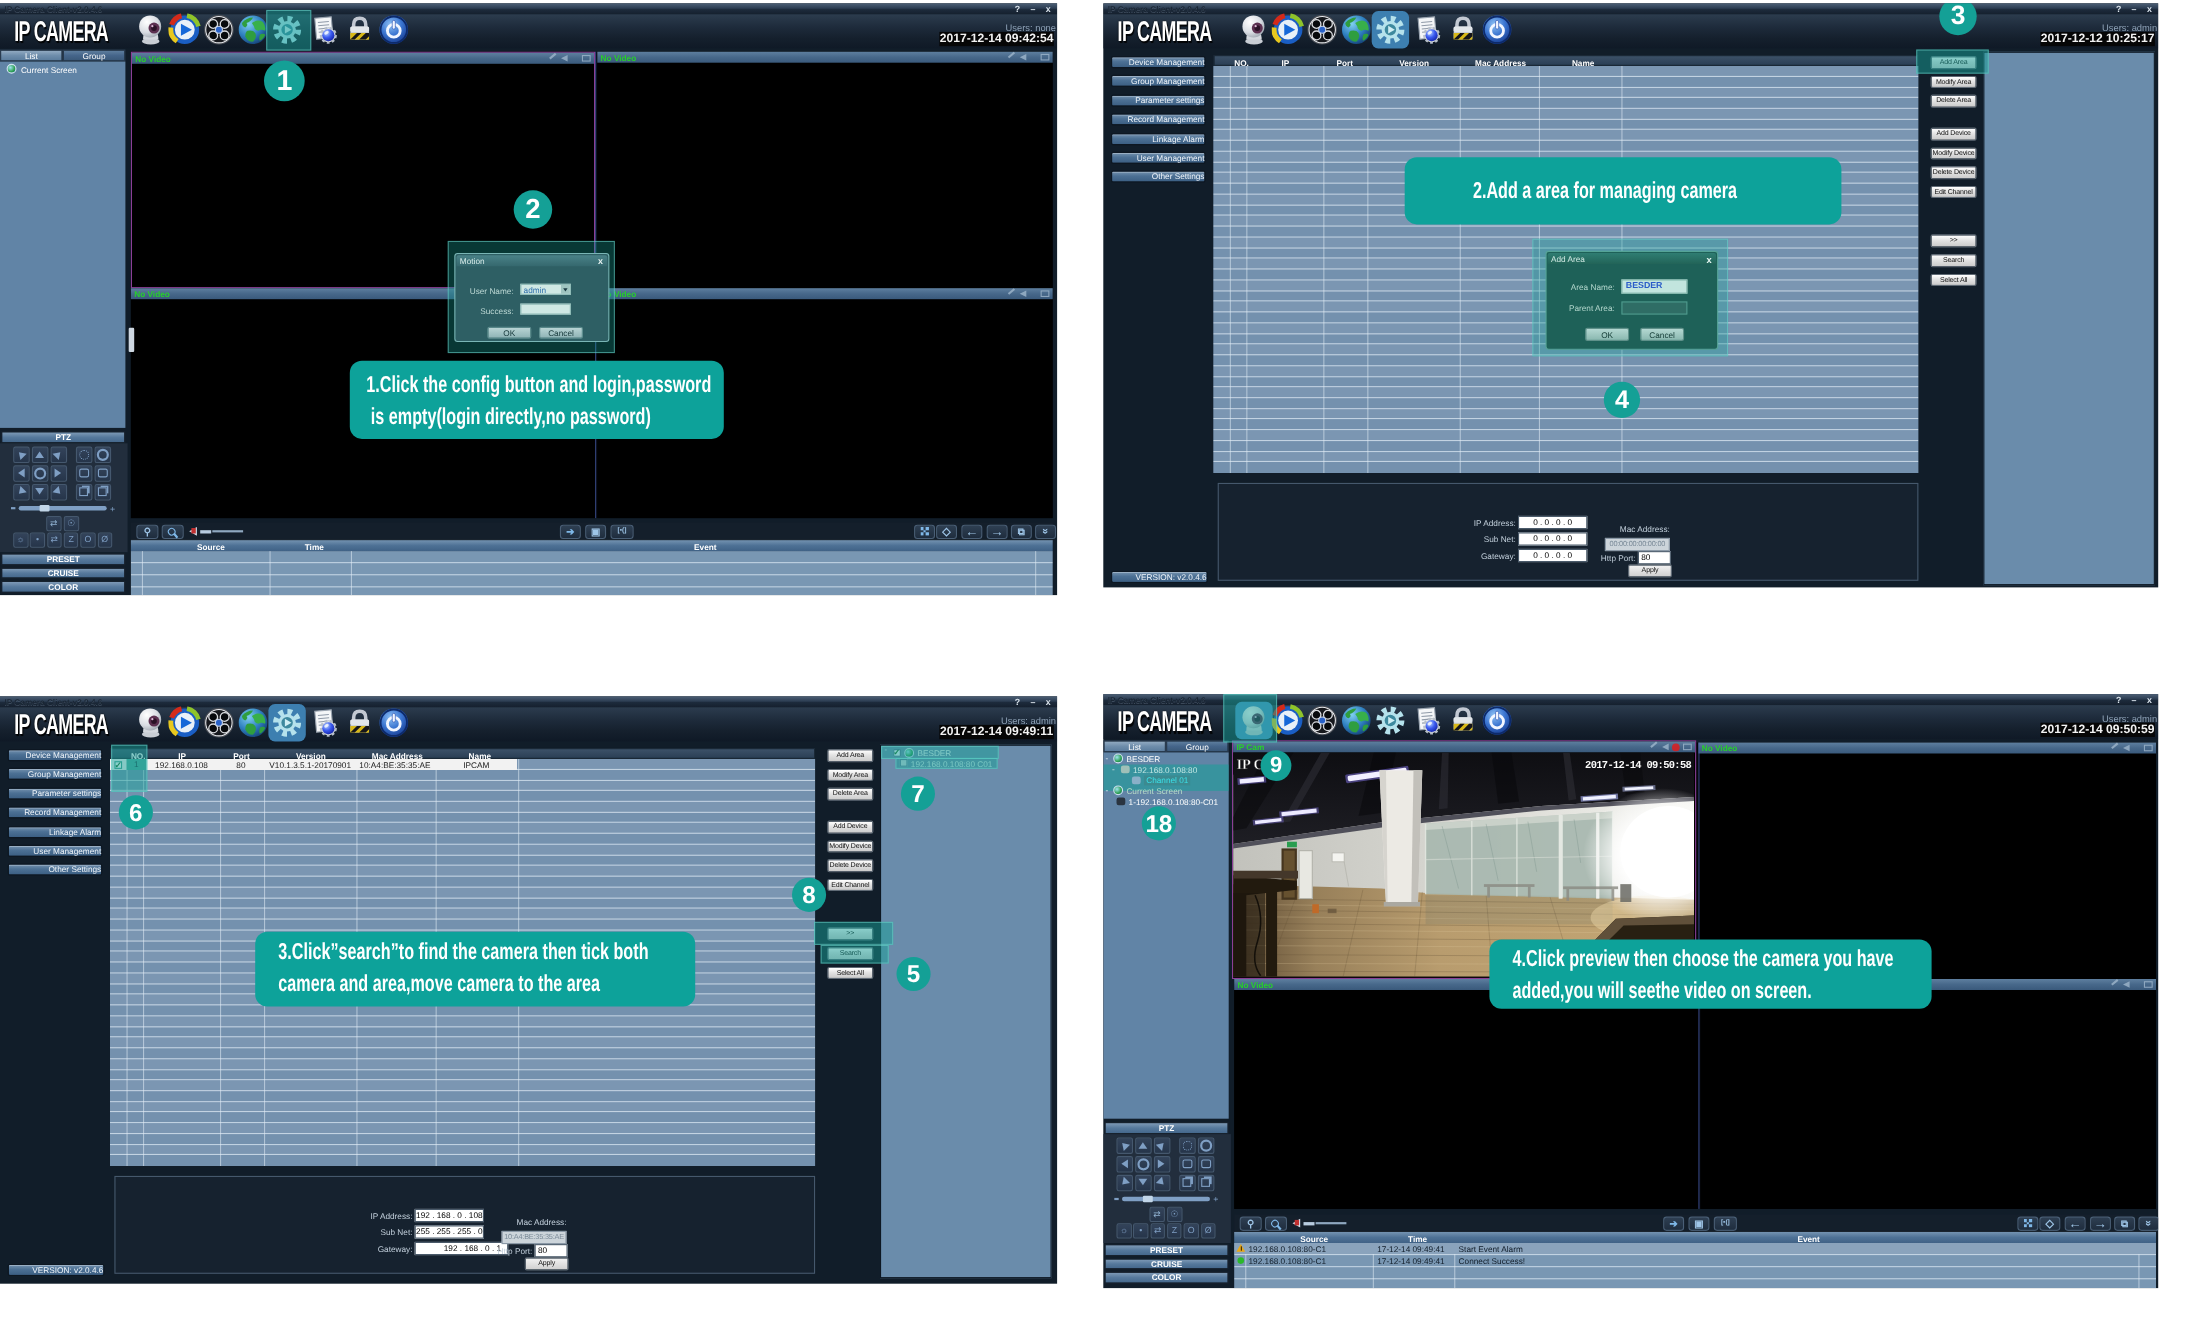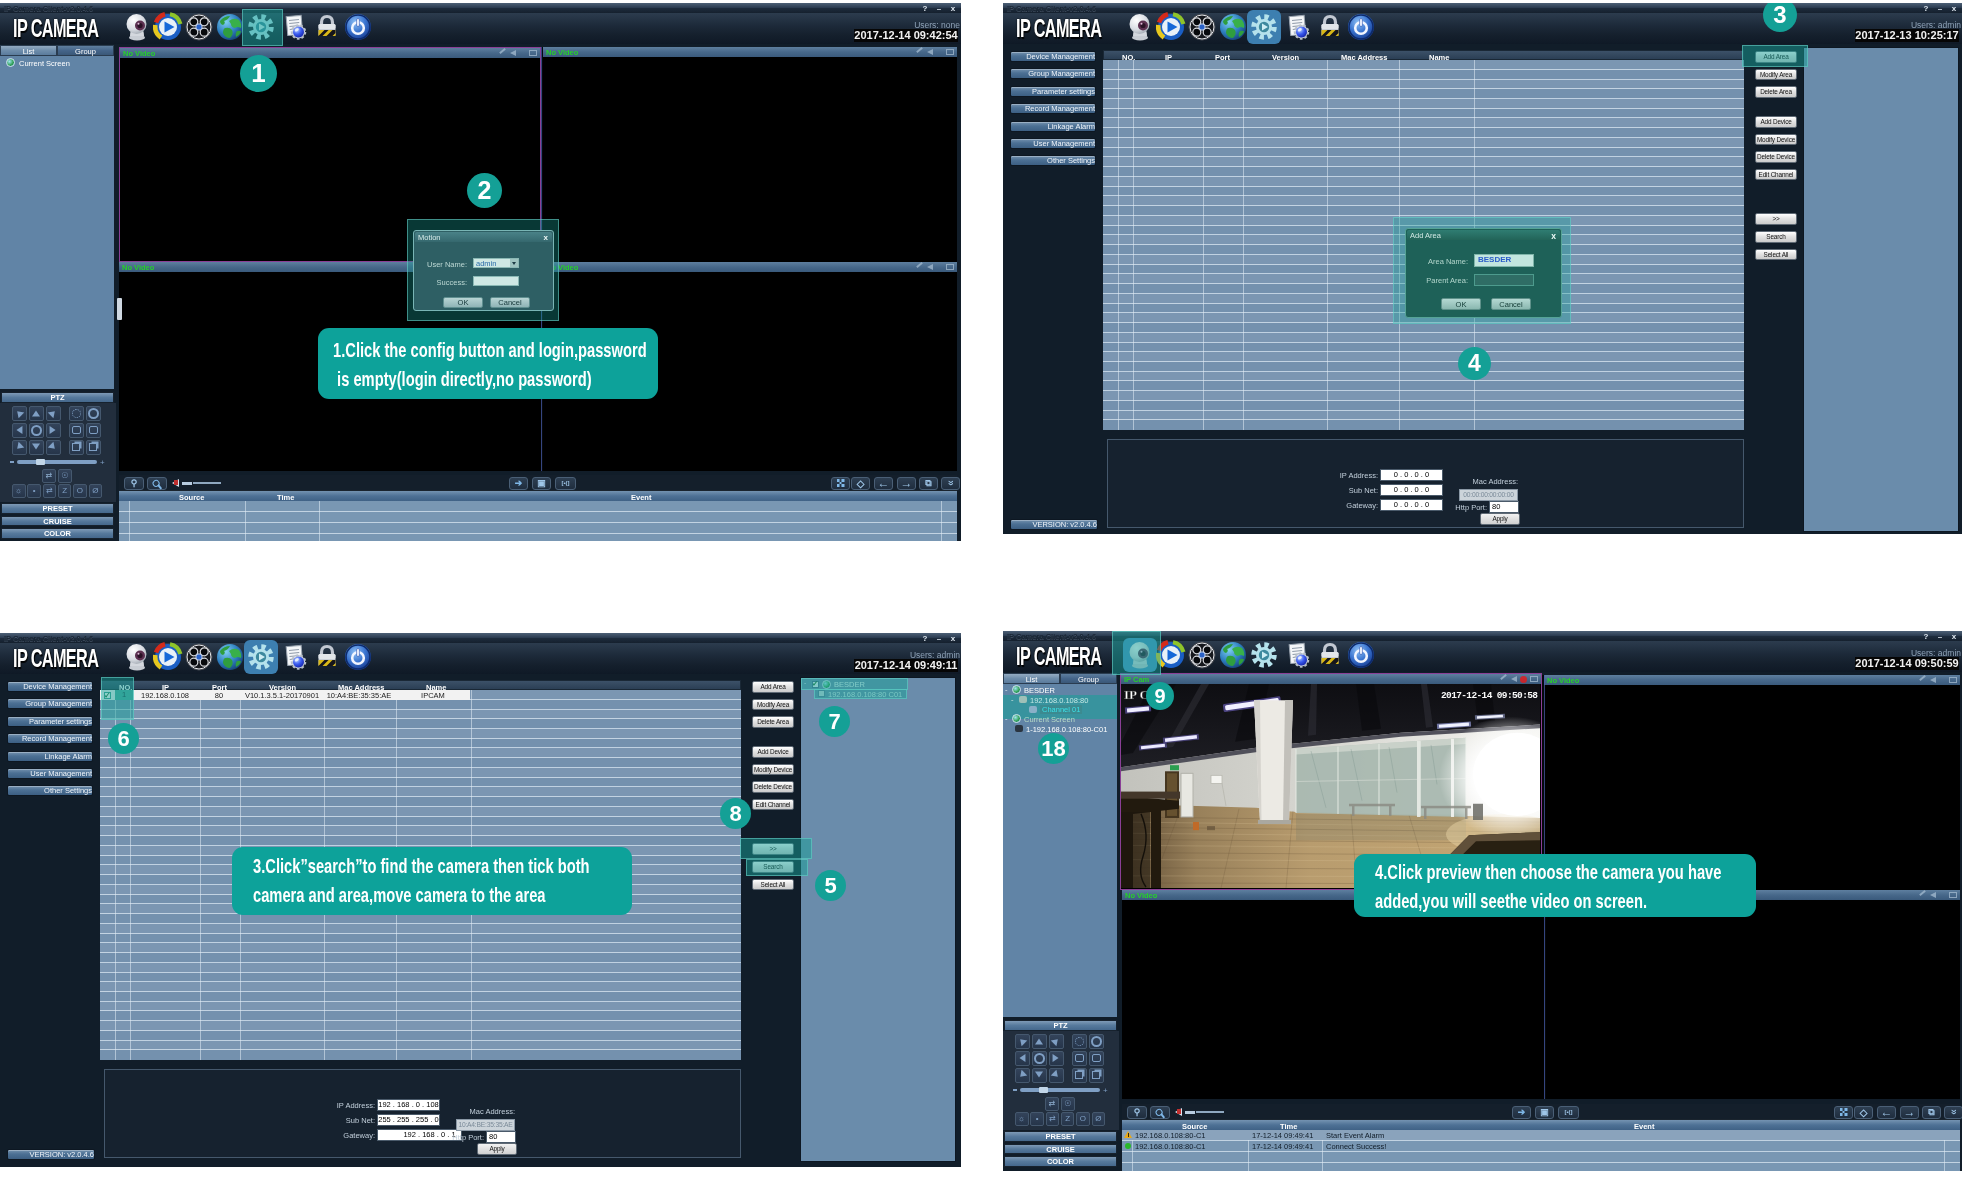--- a/index.html
+++ b/index.html
@@ -363,21 +363,21 @@
     <svg class="tbi" style="left:279px;top:9px;">
       <use href="#ic-doc"></use>
     </svg>
     <svg class="tbi" style="left:312px;top:9px;">
       <use href="#ic-lock"></use>
     </svg>
     <svg class="tbi" style="left:343px;top:9px;">
       <use href="#ic-pow"></use>
     </svg>
     <div class="uinfo" style="right:1px;top:17px;">Users: admin</div>
-    <div class="clock" style="right:3px;top:26px;width:104px;">2017-12-13 10:25:17</div>
+    <div class="clock" style="right:3px;top:26px;width:104px;">2017-12-12 10:25:17</div>
     <div class="navb" style="top:48.0px;">Device Management</div>
     <div class="navb" style="top:65.4px;">Group Management</div>
     <div class="navb" style="top:82.8px;">Parameter settings</div>
     <div class="navb" style="top:100.19999999999999px;">Record Management</div>
     <div class="navb" style="top:117.6px;">Linkage Alarm</div>
     <div class="navb" style="top:135.0px;">User Management</div>
     <div class="navb" style="top:152.39999999999998px;">Other Settings</div>
     <div class="navb" style="top:516px;width:88px;">VERSION: v2.0.4.6</div>
     <div class="bthead" style="left:100px;top:47px;width:641px;height:10px;">
       <span style="left:18px;">NO.</span>
@@ -480,20 +480,23 @@
       <div class="a" style="left:1px;top:1px;right:1px;height:10px;background:linear-gradient(#2f7d72,#226458);border-radius:2px 2px 0 0;"></div>
       <div class="a" style="left:4px;top:2px;font-size:7.5px;color:#cfe8e2;">Add Area</div>
       <div class="a" style="right:5px;top:1.5px;font-size:8.5px;color:#eafaf6;font-weight:bold;">x</div>
       <div class="a" style="left:14px;top:28px;width:48px;font-size:7.5px;color:#b2d6cc;text-align:right;">Area Name:</div>
       <div class="a" style="left:68px;top:25px;width:60px;height:13px;background:#c2e5de;border:1px solid #7fb5aa;font-size:8px;font-weight:bold;color:#2a5cc8;padding-left:3px;box-sizing:border-box;">BESDER</div>
       <div class="a" style="left:14px;top:47px;width:48px;font-size:7.5px;color:#b2d6cc;text-align:right;">Parent Area:</div>
       <div class="a" style="left:68px;top:45px;width:60px;height:12px;background:rgba(255,255,255,.08);border:1px solid #4d9b8d;box-sizing:border-box;"></div>
       <div class="a" style="left:35px;top:69px;width:40px;height:12px;background:linear-gradient(#b4d8d2,#8ab8b0);border:1px solid #5f918a;border-radius:2px;box-sizing:border-box;font-size:7.5px;color:#143c36;text-align:center;line-height:11px;">OK</div>
       <div class="a" style="left:85px;top:69px;width:40px;height:12px;background:linear-gradient(#b4d8d2,#8ab8b0);border:1px solid #5f918a;border-radius:2px;box-sizing:border-box;font-size:7.5px;color:#143c36;text-align:center;line-height:11px;">Cancel</div>
     </div>
+    <div class="callout" style="left:274px;top:140px;width:397px;height:61px;padding:17px 0 0 62px;">
+      <div class="ct">2.Add a area for managing camera</div>
+    </div>
     <div class="ov" style="left:739px;top:42px;width:66px;height:22px;"></div>
     <div class="numc" style="left:760px;top:-5px;width:34px;height:34px;font-size:24px;">3</div>
     <div class="numc" style="left:455px;top:344px;width:33px;height:33px;font-size:23px;">4</div>
   </div>
 <div class="win" style="left:0;top:633px;width:961px;height:534px;">
     <div class="tbar"></div>
     <div class="ttext">IP Camera Client-v2.0.4.6</div>
     <div class="tbtn" style="right:30px;">?</div>
     <div class="tbtn" style="right:16px;">–</div>
     <div class="tbtn" style="right:2px;">x</div>

